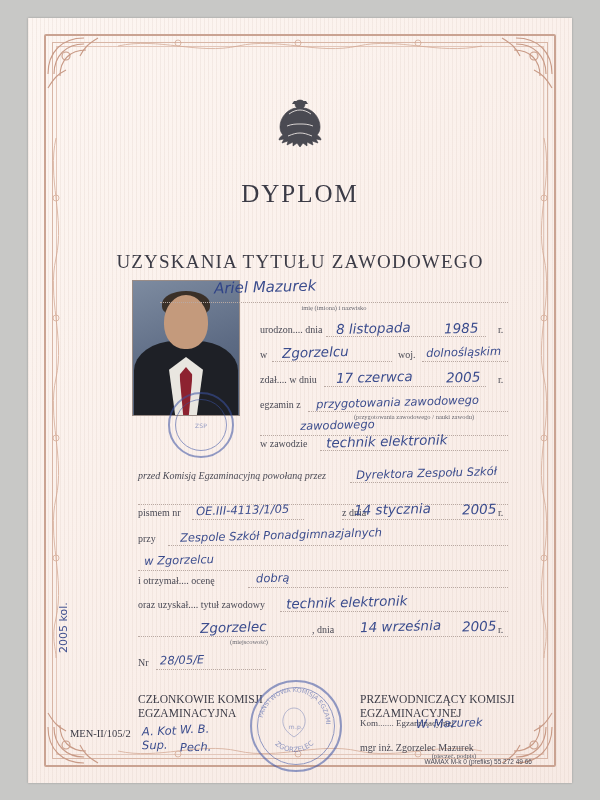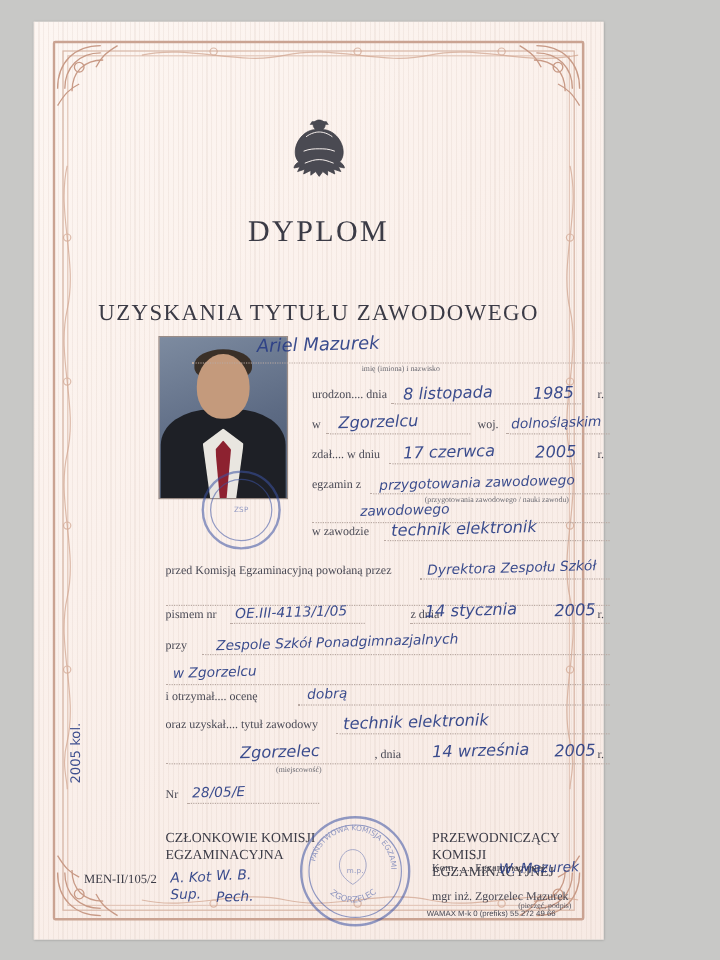--- a/index.html
+++ b/index.html
@@ -20,21 +20,21 @@
     width: 600px;
     height: 800px;
     background: #c8c8c6;
   }
 
   
   .sheet {
     position: absolute;
     left: 28px;
     top: 18px;
-    width: 475px;
+    width: 544px;
     height: 765px;
     background:
       repeating-linear-gradient(90deg, rgba(214,196,186,0.22) 0px, rgba(214,196,186,0.22) 1px, rgba(255,255,255,0) 1px, rgba(255,255,255,0) 4px),
       linear-gradient(135deg, #fdf6f2 0%, #fbf1ec 40%, #f7eae4 100%);
     box-shadow: 0 0 2px rgba(0,0,0,0.25);
   }
 
   
   .frame-outer {
     position: absolute;
@@ -423,21 +423,21 @@
       <div class="line" style="left:244px; top:359px; width:200px;"></div>
       <div class="hand sm" style="left:252px; top:343px;">przygotowania zawodowego</div>
       <div class="sublbl" style="left:280px; top:361px; width:140px;">(przygotowania zawodowego / nauki zawodu)</div>
       <div class="line" style="left:196px; top:383px; width:248px;"></div>
       <div class="hand sm" style="left:236px; top:366px;">zawodowego</div>
 
       <div class="lbl" style="left:196px; top:386px;">w zawodzie</div>
       <div class="line" style="left:256px; top:398px; width:188px;"></div>
       <div class="hand" style="left:262px; top:381px;">technik elektronik</div>
 
-      <div class="lbl" style="left:74px; top:418px;">przed Komisją Egzaminacyjną powołaną przez</div>
+      <div class="lbl" style="left:74px; top:418px;font-style:italic;">przed Komisją Egzaminacyjną powołaną przez</div>
       <div class="line" style="left:286px; top:430px; width:158px;"></div>
       <div class="hand sm" style="left:292px; top:414px;">Dyrektora Zespołu Szkół</div>
       <div class="line" style="left:74px; top:452px; width:370px;"></div>
 
       <div class="lbl" style="left:74px; top:455px;">pismem nr</div>
       <div class="line" style="left:128px; top:467px; width:112px;"></div>
       <div class="hand sm" style="left:132px; top:451px;">OE.III-4113/1/05</div>
       <div class="lbl" style="left:246px; top:455px;margin-left:32px;">z dnia</div>
       <div class="line" style="left:278px; top:467px; width:166px;"></div>
       <div class="hand" style="left:290px; top:449px;">14 stycznia</div>

